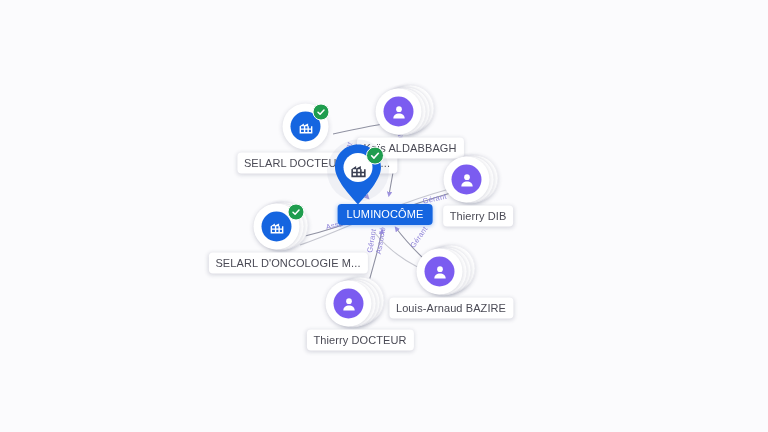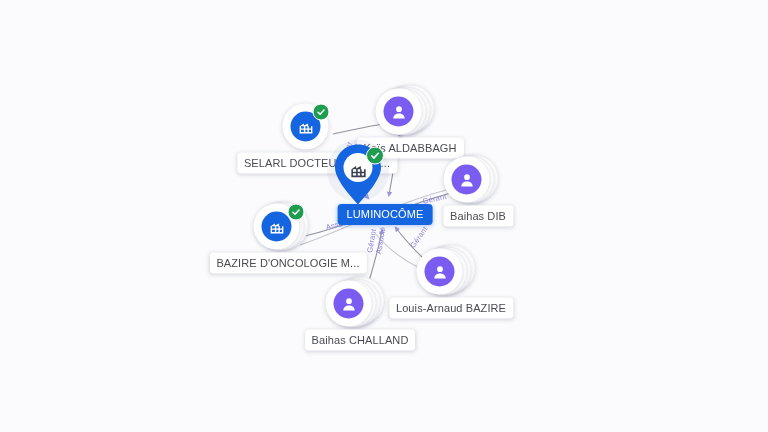--- a/index.html
+++ b/index.html
@@ -286,21 +286,21 @@
       <div class="stack-layer stack-l1"></div>
       <div class="disc">
         <div class="inner-circle inner-person">
           <svg width="17" height="17" viewBox="0 0 24 24" fill="#ffffff">
             <circle cx="12" cy="8" r="4"></circle>
             <path d="M4 21c0-4.4 3.6-7 8-7s8 2.6 8 7z"></path>
           </svg>
         </div>
       </div>
     </div>
-    <div class="node-label">Baihas DIB</div>
+    <div class="node-label">Thierry DIB</div>
   </div>
 
   <div class="node" style="left:451px; top:283px;text-decoration:underline;">
     <div class="node-visual" style="position:relative;left:0;top:0;transform:none;margin-left:-23px;margin-top:-23px;">
       <div class="stack-layer stack-l3"></div>
       <div class="stack-layer stack-l2"></div>
       <div class="stack-layer stack-l1"></div>
       <div class="disc">
         <div class="inner-circle inner-person">
           <svg width="17" height="17" viewBox="0 0 24 24" fill="#ffffff">
@@ -320,41 +320,41 @@
       <div class="stack-layer stack-l1"></div>
       <div class="disc">
         <div class="inner-circle inner-person">
           <svg width="17" height="17" viewBox="0 0 24 24" fill="#ffffff">
             <circle cx="12" cy="8" r="4"></circle>
             <path d="M4 21c0-4.4 3.6-7 8-7s8 2.6 8 7z"></path>
           </svg>
         </div>
       </div>
     </div>
-    <div class="node-label">Baihas CHALLAND</div>
+    <div class="node-label">Thierry DOCTEUR</div>
   </div>
 
   <div class="node" style="left:288px; top:238px;">
     <div class="node-visual" style="position:relative;left:0;top:0;transform:none;margin-left:-23px;margin-top:-23px;">
       <div class="stack-layer stack-l2"></div>
       <div class="stack-layer stack-l1"></div>
       <div class="disc">
         <div class="inner-circle inner-company">
           <svg width="17" height="17" viewBox="0 0 24 24" fill="#ffffff">
             <path d="M3 21V11l6-4v3l6-3v4h6v10H3zm2-2h4v-3H5v3zm0-5h4v-3H5v3zm6 5h3v-3h-3v3zm0-5h3v-3h-3v3zm5 5h3v-3h-3v3zm0-5h3v-3h-3v3z"></path>
           </svg>
         </div>
       </div>
       <div class="check-badge" style="right:-5px;">
         <svg width="9" height="9" viewBox="0 0 24 24" fill="none" stroke="#ffffff" stroke-width="4" stroke-linecap="round" stroke-linejoin="round">
           <path d="M4 12.5 L9.5 18 L20 6.5"></path>
         </svg>
       </div>
     </div>
-    <div class="node-label">BAZIRE D'ONCOLOGIE M...</div>
+    <div class="node-label">SELARL D'ONCOLOGIE M...</div>
   </div>
 
   <div class="node" style="left:385px; top:213px; z-index:20;">
     <div class="pin-wrap">
       <div class="pin-halo"></div>
       <svg class="pin-svg" width="50" height="62" viewBox="0 0 50 62">
         <path d="M25 1 C12 1 2 11 2 24 C2 36 17 52 25 61 C33 52 48 36 48 24 C48 11 38 1 25 1 Z" fill="#1565e0"></path>
         <circle cx="25" cy="24" r="14.5" fill="#ffffff"></circle>
       </svg>
       <div class="pin-icon">

